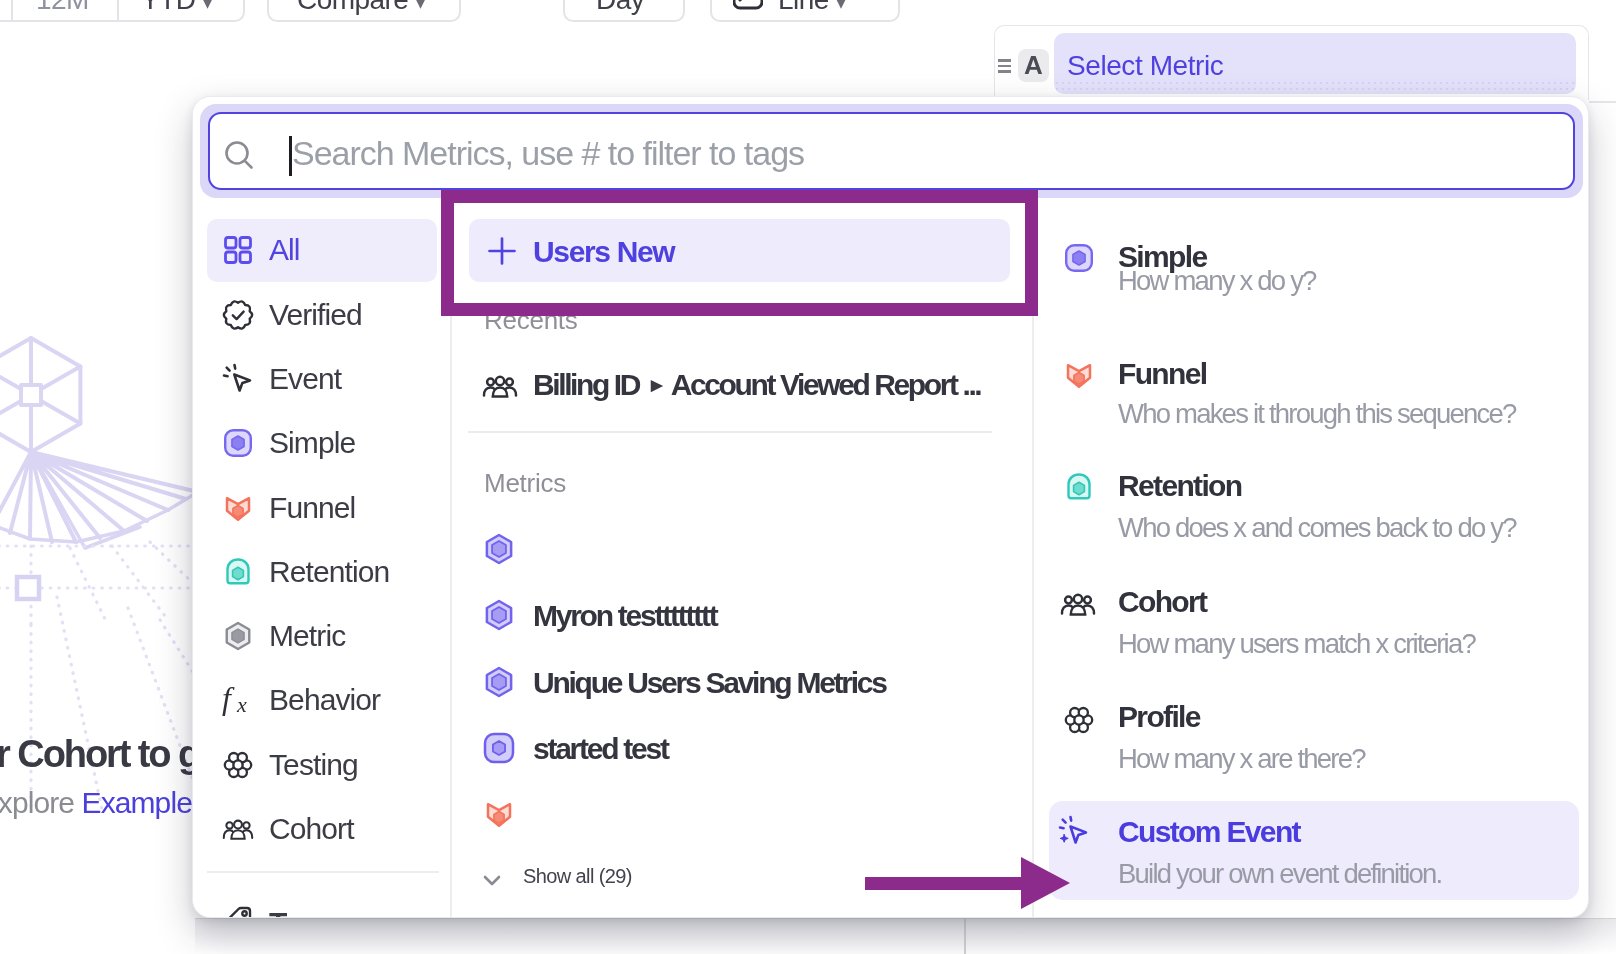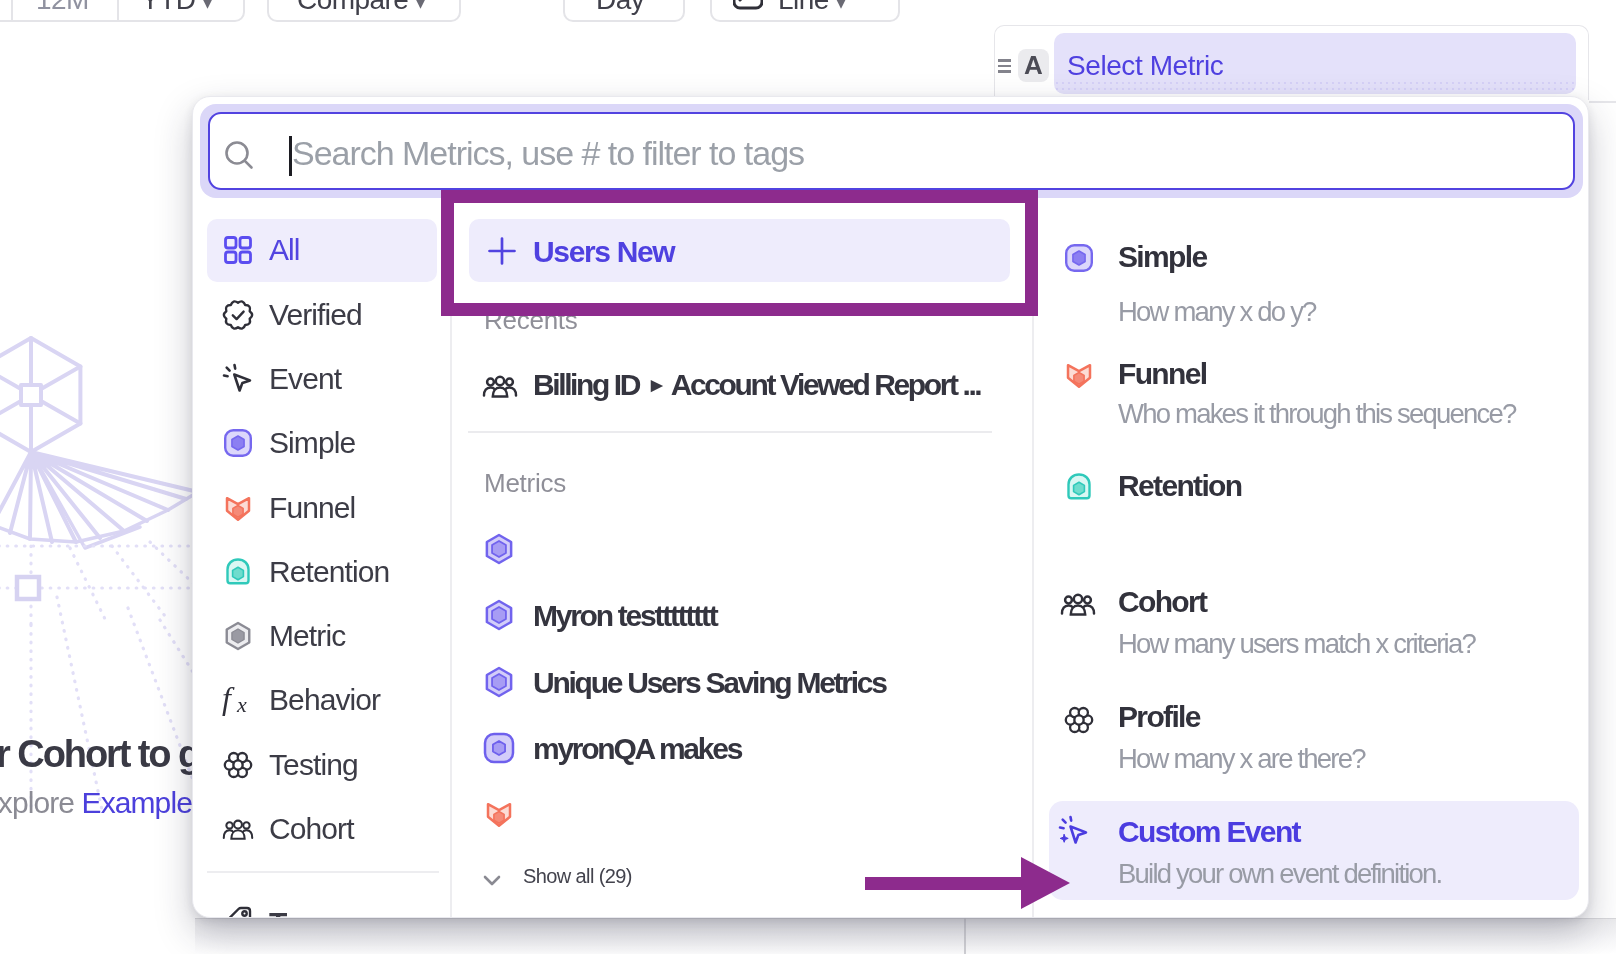--- a/index.html
+++ b/index.html
@@ -190,50 +190,51 @@
 <div class="mrow" style="left:340px;top:502px">Myron testttttttt</div>
 <svg class="icon32" style="left:290px;top:569px" viewBox="0 0 32 32">
       <polygon points="16.00,30.00 3.88,23.00 3.88,9.00 16.00,2.00 28.12,9.00 28.12,23.00" fill="#d3cdf9" stroke="#7163ee" stroke-width="2.5" stroke-linejoin="round"></polygon>
       <polygon points="16.00,24.00 9.07,20.00 9.07,12.00 16.00,8.00 22.93,12.00 22.93,20.00" fill="#a79cf4" stroke="#7163ee" stroke-width="1.8" stroke-linejoin="round"></polygon>
     </svg>
 <div class="mrow" style="left:340px;top:569px">Unique Users Saving Metrics</div>
 <svg class="icon32" style="left:290px;top:635px" viewBox="0 0 32 32">
       <rect x="2" y="2" width="28" height="28" rx="9" fill="#d3cdf9" stroke="#6e60ed" stroke-width="2.5"></rect>
       <polygon points="16.00,23.00 9.94,19.50 9.94,12.50 16.00,9.00 22.06,12.50 22.06,19.50" fill="#a79cf4" stroke="#6e60ed" stroke-width="1.8" stroke-linejoin="round"></polygon>
     </svg>
-<div class="mrow" style="left:340px;top:635px">myronQA makes</div>
+<div class="mrow" style="left:340px;top:635px">started test</div>
 <svg class="icon32" style="left:290px;top:701px" viewBox="0 0 32 32">
       <path d="M5 6.2 L16 12.2 L27 6.2 L27 18.8 L16 27.8 L5 18.8 Z" fill="#fcdcd5" stroke="#f4735c" stroke-width="2.5" stroke-linejoin="round"></path>
       <polygon points="16,25.2 10.9,22.3 10.9,16.4 16,13.5 21.1,16.4 21.1,22.3" fill="#f58a77" stroke="#f4735c" stroke-width="1.6" stroke-linejoin="round"></polygon>
     </svg>
 
 <svg class="abs" style="left:287px;top:771px" width="24" height="24" viewBox="0 0 24 24" fill="none" stroke="#8a8a92" stroke-width="2.6" stroke-linecap="round" stroke-linejoin="round">
       <path d="M5 9 L12 16 L19 9"></path>
     </svg>
 <div class="abs" style="left:330px;top:768px;font-size:20px;font-weight:500;color:#43434d;letter-spacing:-0.03em">Show all (29)</div>
 
 <svg class="icon32" style="left:870px;top:145px" viewBox="0 0 32 32">
       <rect x="3.2" y="3.2" width="25.6" height="25.6" rx="8" fill="#dcd7fb" stroke="#7668ef" stroke-width="2.4"></rect>
       <polygon points="16.00,23.00 9.94,19.50 9.94,12.50 16.00,9.00 22.06,12.50 22.06,19.50" fill="#8c7ff2" stroke="#7668ef" stroke-width="1.6" stroke-linejoin="round"></polygon>
     </svg>
 <div class="rtitle" style="left:925px;top:143px">Simple</div>
-<div class="rsub" style="left:925px;top:199px">How many x do y?</div>
+<div class="rsub" style="left:925px;top:168px">How many x do y?</div>
 
 <svg class="icon32" style="left:870px;top:262px" viewBox="0 0 32 32">
       <path d="M5 6.2 L16 12.2 L27 6.2 L27 18.8 L16 27.8 L5 18.8 Z" fill="#fcdcd5" stroke="#f4735c" stroke-width="2.5" stroke-linejoin="round"></path>
       <polygon points="16,25.2 10.9,22.3 10.9,16.4 16,13.5 21.1,16.4 21.1,22.3" fill="#f58a77" stroke="#f4735c" stroke-width="1.6" stroke-linejoin="round"></polygon>
     </svg>
 <div class="rtitle" style="left:925px;top:260px">Funnel</div>
 <div class="rsub" style="left:925px;top:301px">Who makes it through this sequence?</div>
 
 <svg class="icon32" style="left:870px;top:374px" viewBox="0 0 32 32">
       <path d="M5.5 24.5 V13.5 C5.5 7.5 10 3.5 16 3.5 C22 3.5 26.5 7.5 26.5 13.5 V24.5 C26.5 26 25.5 27.3 23.8 27.3 H8.2 C6.5 27.3 5.5 26 5.5 24.5 Z" fill="#daf7f3" stroke="#2fc9ba" stroke-width="2.4"></path>
       <polygon points="16,23.7 10.6,20.6 10.6,14.4 16,11.3 21.4,14.4 21.4,20.6" fill="#6fdccd" stroke="#2fc9ba" stroke-width="1.6" stroke-linejoin="round"></polygon>
     </svg>
 <div class="rtitle" style="left:925px;top:372px">Retention</div>
+<div class="rsub" style="left:925px;top:415px">Who does x and comes back to do y?</div>
 
 <svg class="abs" style="left:866px;top:492px" width="38" height="30" viewBox="0 0 36 30" fill="#fff" stroke="#2f2f38" stroke-width="2.5" stroke-linecap="round">
       <circle cx="8.5" cy="11" r="3.4"></circle>
       <path d="M2 24.5 C2 19.5 4.6 16.5 8.5 16.5 C10.3 16.5 11.8 17.2 12.9 18.4"></path>
       <circle cx="27.5" cy="11" r="3.4"></circle>
       <path d="M34 24.5 C34 19.5 31.4 16.5 27.5 16.5 C25.7 16.5 24.2 17.2 23.1 18.4"></path>
       <circle cx="18" cy="10" r="4.2"></circle>
       <path d="M10.8 25.5 C10.8 20 13.6 16.5 18 16.5 C22.4 16.5 25.2 20 25.2 25.5 Z"></path>
     </svg>
 <div class="rtitle" style="left:925px;top:488px">Cohort</div>

